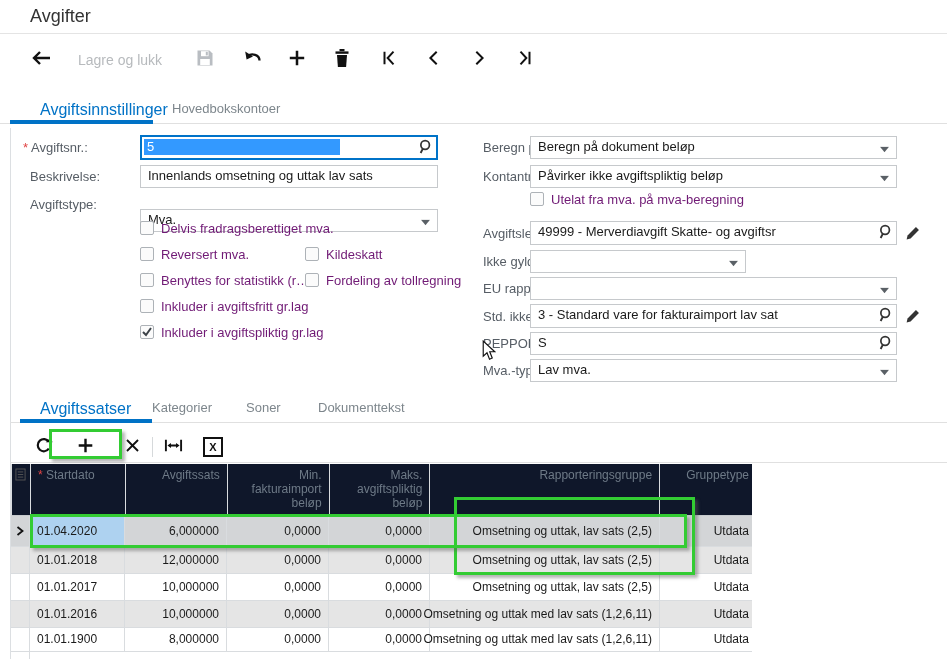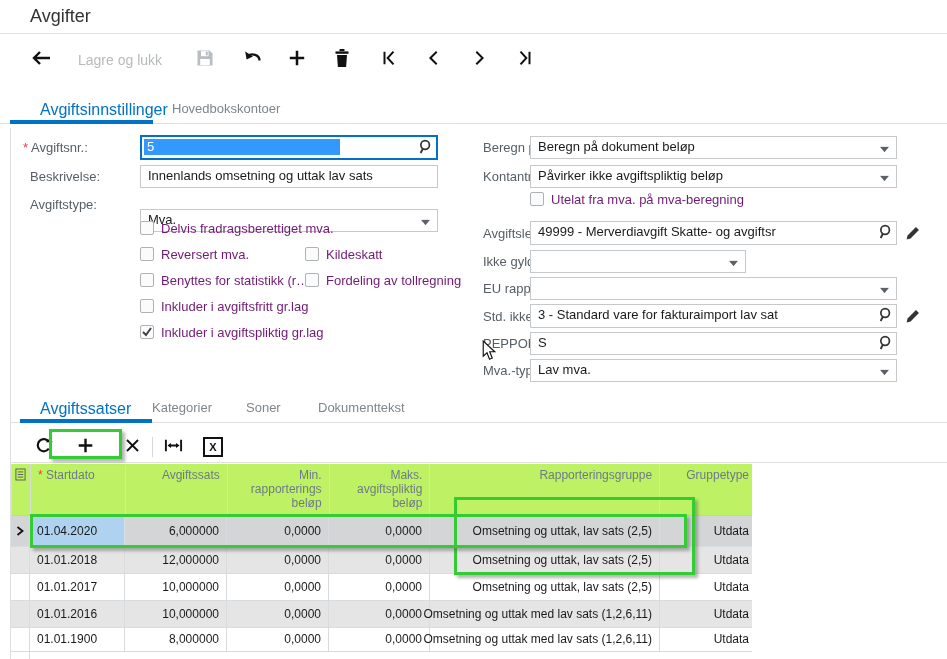--- a/index.html
+++ b/index.html
@@ -314,32 +314,32 @@
         <polygon points="4.6,10 8.4,7.4 8.4,12.6" fill="#111"></polygon>
         <polygon points="17.4,10 13.6,7.4 13.6,12.6" fill="#111"></polygon>
       </svg>
   </span>
 </div>
 <div class="abs tbtn" style="left:200px;top:435px;">
   <span class="xlsbox">X</span>
 </div>
 <div class="abs tabline" style="left:10px;top:462px;width:937px;"></div>
 
-<div class="abs" style="left:11px;top:464px;width:741px;height:52px;background:#bef264;border-bottom:1px solid #c6cacd;border-left:1px solid #d9dcdf;display:flex;box-sizing:border-box;">
+<div class="abs" style="left:11px;top:464px;width:741px;height:52px;background:#0f172a;border-bottom:1px solid #c6cacd;border-left:1px solid #d9dcdf;display:flex;box-sizing:border-box;">
   <div class="hcell" style="width:19px;padding:4px 0 0 3px;">
     <span>
       <svg width="11" height="13" viewBox="0 0 12 14">
           <rect x="1" y="1" width="10" height="12" stroke="#555" fill="none"></rect>
           <path d="M3 4.2h6M3 7h6M3 9.8h6" stroke="#555" stroke-width="1" fill="none"></path>
         </svg>
     </span>
   </div>
   <div class="hcell" style="width:95px;"><span class="req">*</span> <span>Startdato</span></div>
   <div class="hcell hr-align" style="width:102px;">Avgiftssats</div>
-  <div class="hcell hr-align" style="width:102px;">Min. rapporterings beløp</div>
+  <div class="hcell hr-align" style="width:102px;">Min. fakturaimport beløp</div>
   <div class="hcell hr-align" style="width:101px;">Maks. avgiftspliktig beløp</div>
   <div class="hcell hr-align" style="width:230px;">Rapporteringsgruppe</div>
   <div class="hcell hr-align" style="width:92px;padding-right:3px;border-right:none;">Gruppetype</div>
 </div>
 
 <div class="grow sel" style="top:516px;height:31px;line-height:30px;">
   <div class="gcell" style="width:19px;text-align:center;">
     <span style="display:inline-block;vertical-align:middle;">
       <svg width="8" height="10" viewBox="0 0 8 10">
           <path d="M1.5 1l5 4-5 4" stroke="#111" stroke-width="1.8" fill="none"></path>

